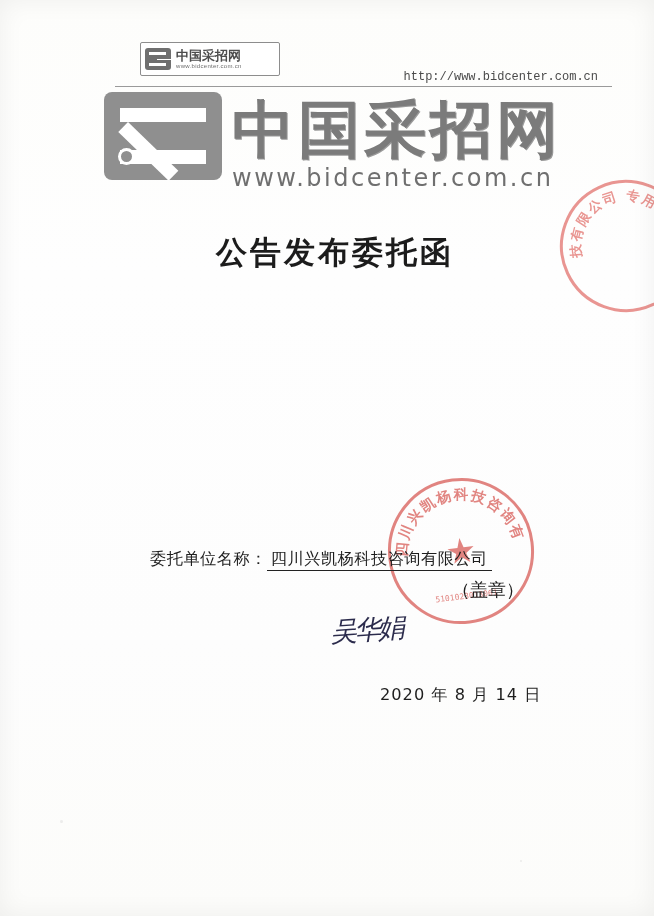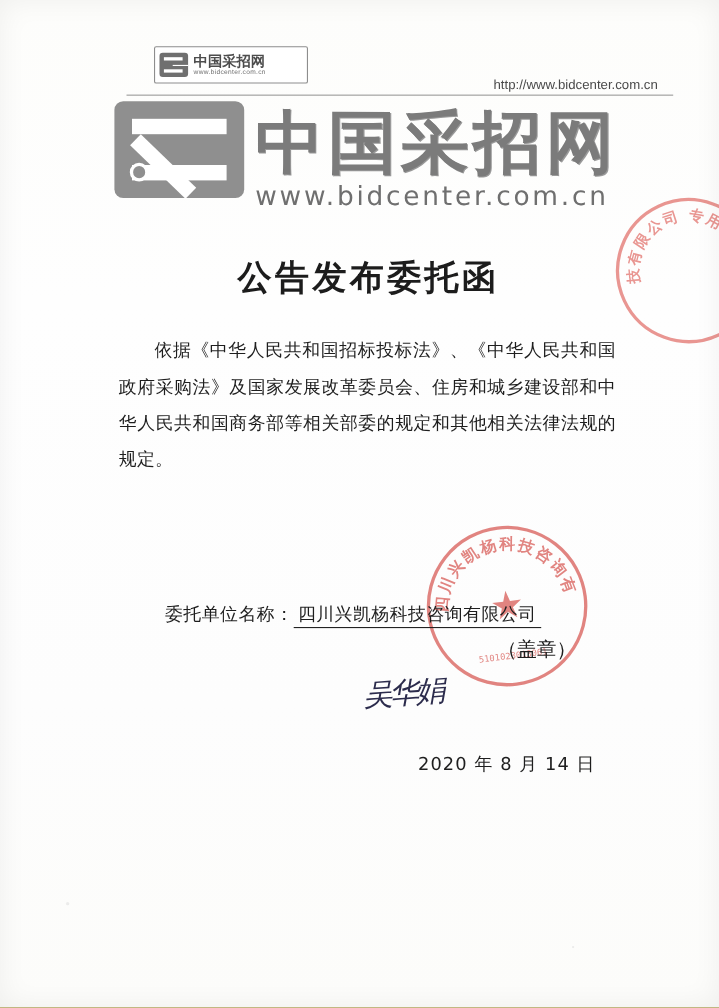--- a/index.html
+++ b/index.html
@@ -7,21 +7,21 @@
     padding: 0;
     background: #8a8a8a;
   }
   body {
     font-family: "Liberation Sans", sans-serif;
   }
   .page {
     position: relative;
     width: 654px;
     height: 916px;
-    background: #fde047;
+    background: #fef9c3;
     overflow: hidden;
   }
   
   .paper-tint {
     position: absolute;
     inset: 0;
     background:
       linear-gradient(180deg, #fdfdfb 0%, #fefefe 30%, #fdfdfd 70%, #fcfcfa 100%);
     pointer-events: none;
   }
@@ -89,21 +89,21 @@
     letter-spacing: 0.3px;
     white-space: nowrap;
   }
 
   .header-url {
     position: absolute;
     right: 56px;
     top: 70px;
     font-size: 12px;
     color: #4a4a4a;
-    font-family: Liberation Sans, sans-serif;
+    font-family: Liberation Mono, monospace;
   }
 
   .header-rule {
     position: absolute;
     left: 115px;
     right: 42px;
     top: 86px;
     height: 1px;
     background: #9a9a9a;
   }
@@ -355,21 +355,20 @@
       <div class="bar b2"></div>
       <div class="dot"></div>
     </div>
     <div class="big-title">中国采招网</div>
     <div class="big-sub">www.bidcenter.com.cn</div>
   </div>
 
   <div class="doc-title">公告发布委托函</div>
 
   <div class="body-text">
-    <p class="indent">依据《中华人民共和国招标投标法》、《中华人民共和国政府采购法》及国家发展改革委员会、住房和城乡建设部和中华人民共和国商务部等相关部委的规定和其他相关法律法规的规定。</p>
   </div>
 
   <div class="stamp-corner">
     <div class="arc2">
       <svg viewBox="0 0 132 132">
         <defs>
           <path id="cpath" d="M 18,66 A 48,48 0 1 1 114,66"></path>
         </defs>
         <text><textPath href="#cpath" startOffset="6%">技有限公司 专用章</textPath></text>
       </svg>

